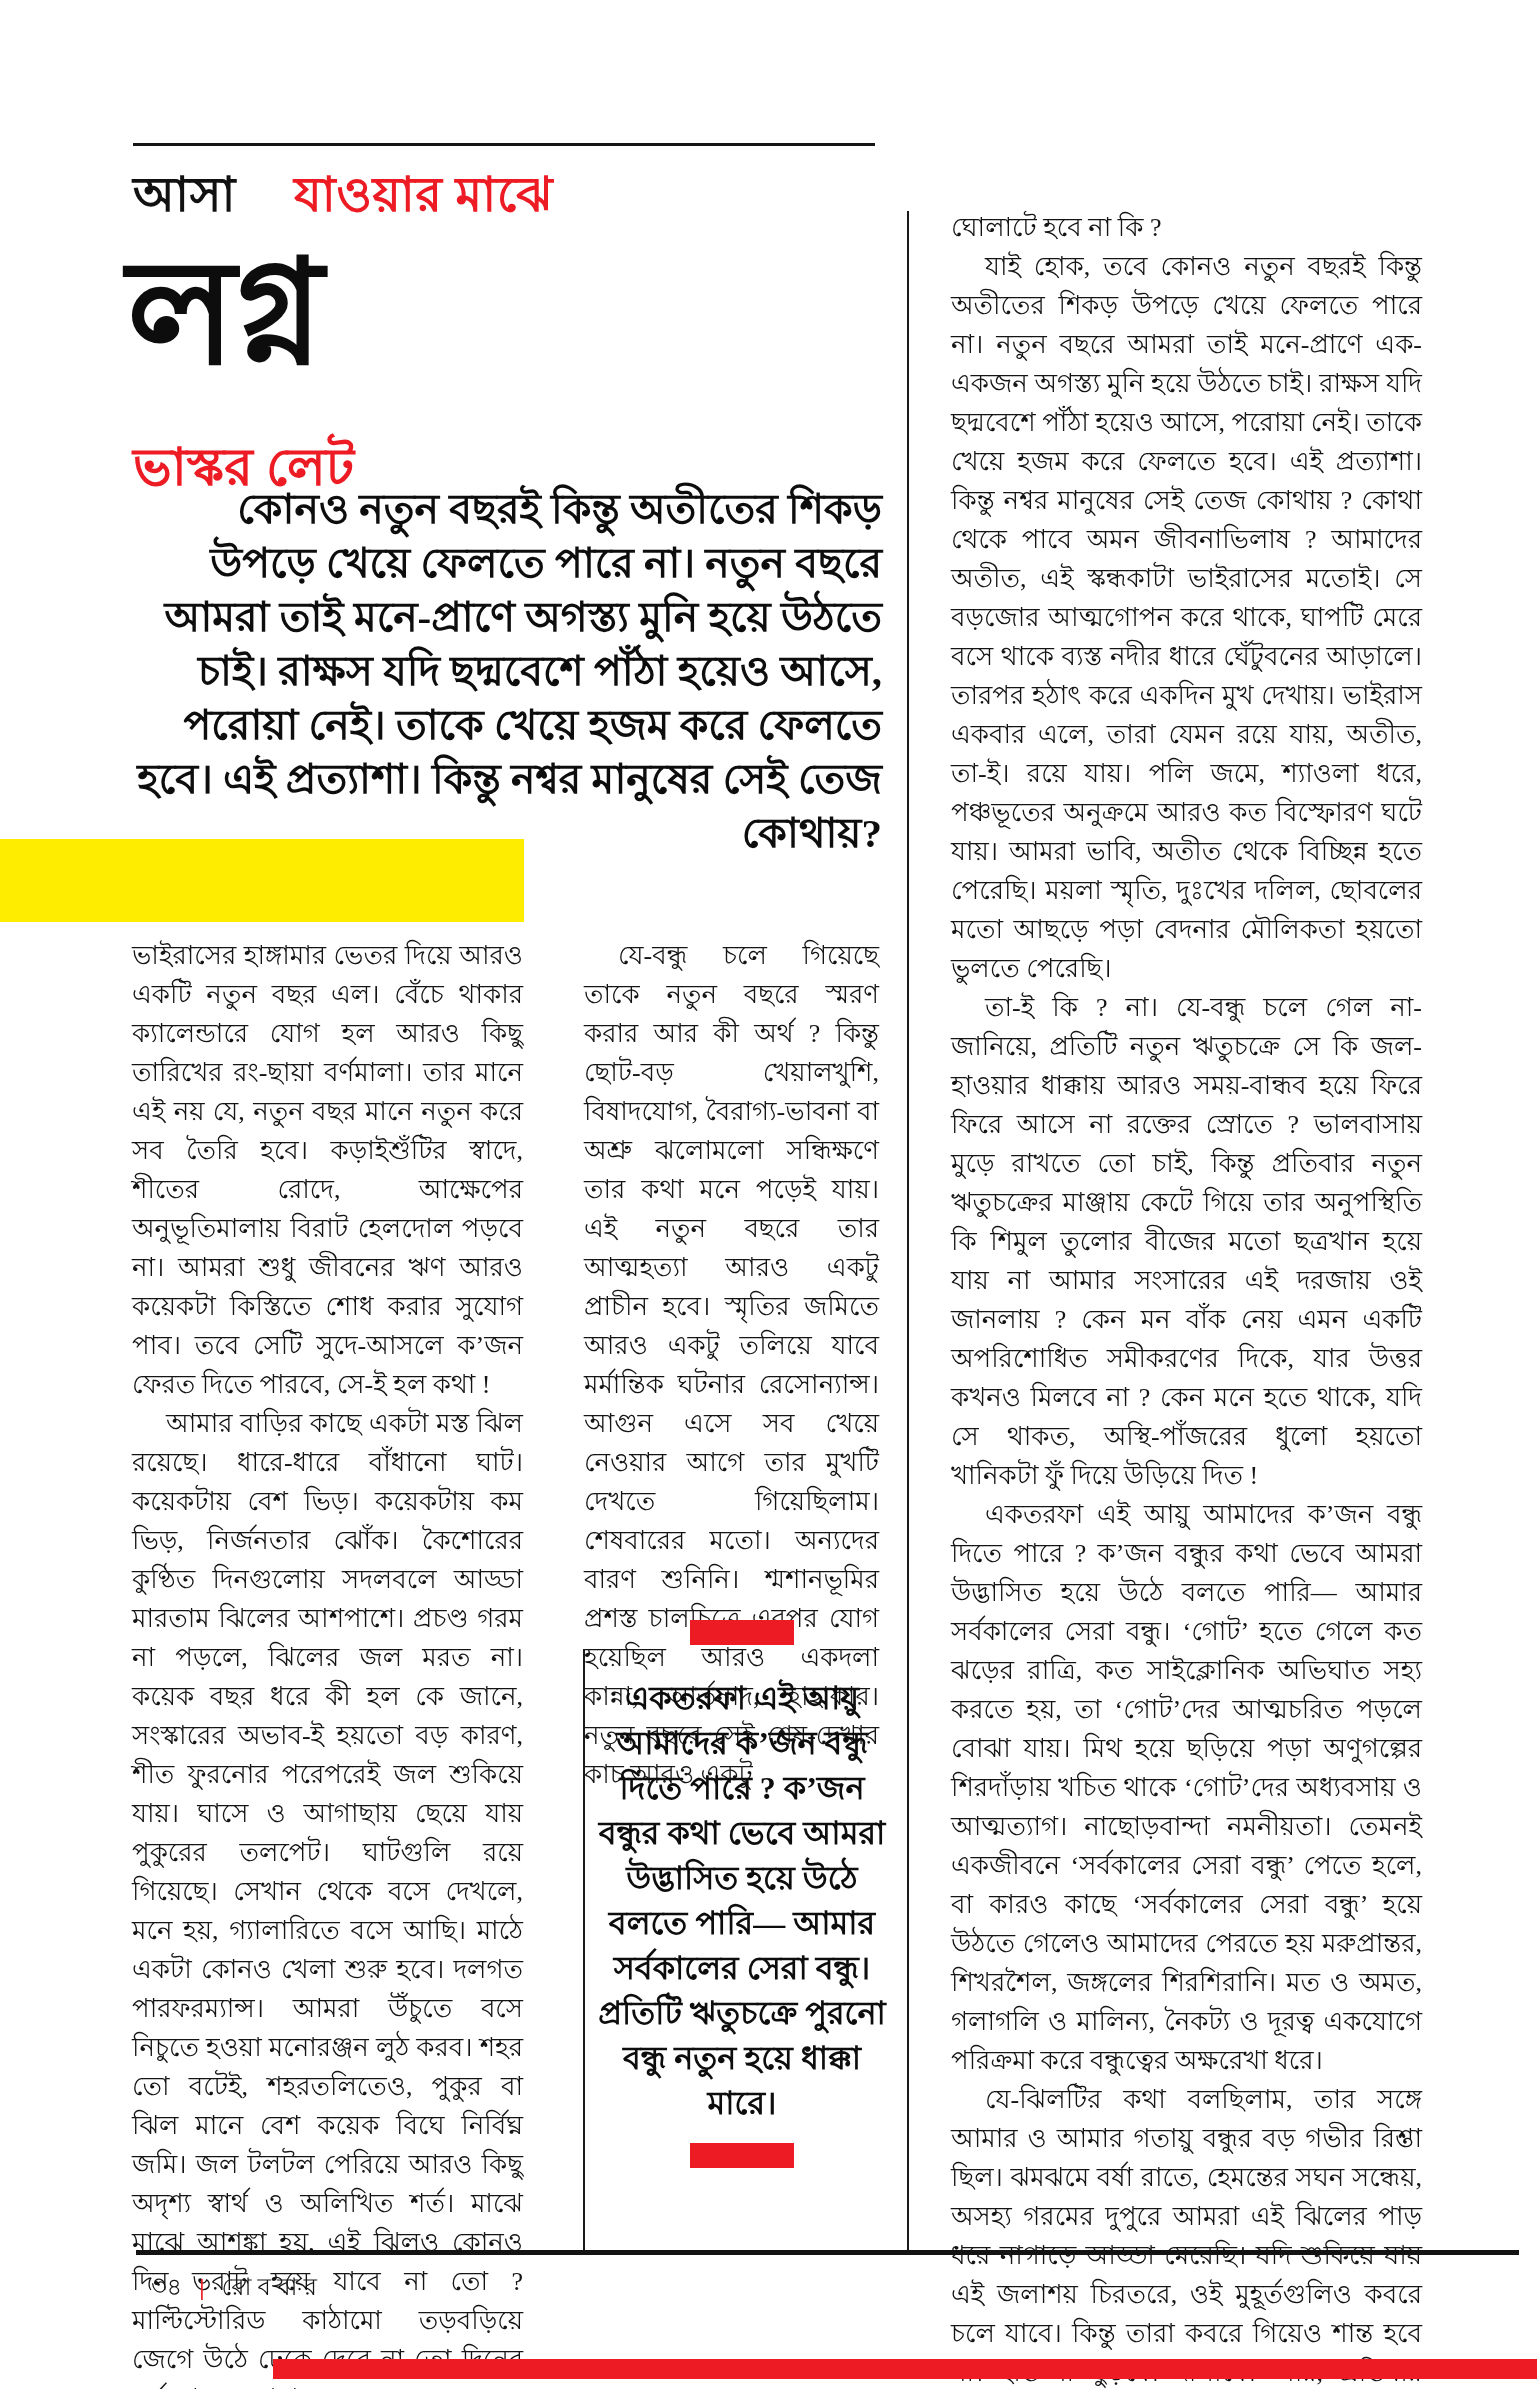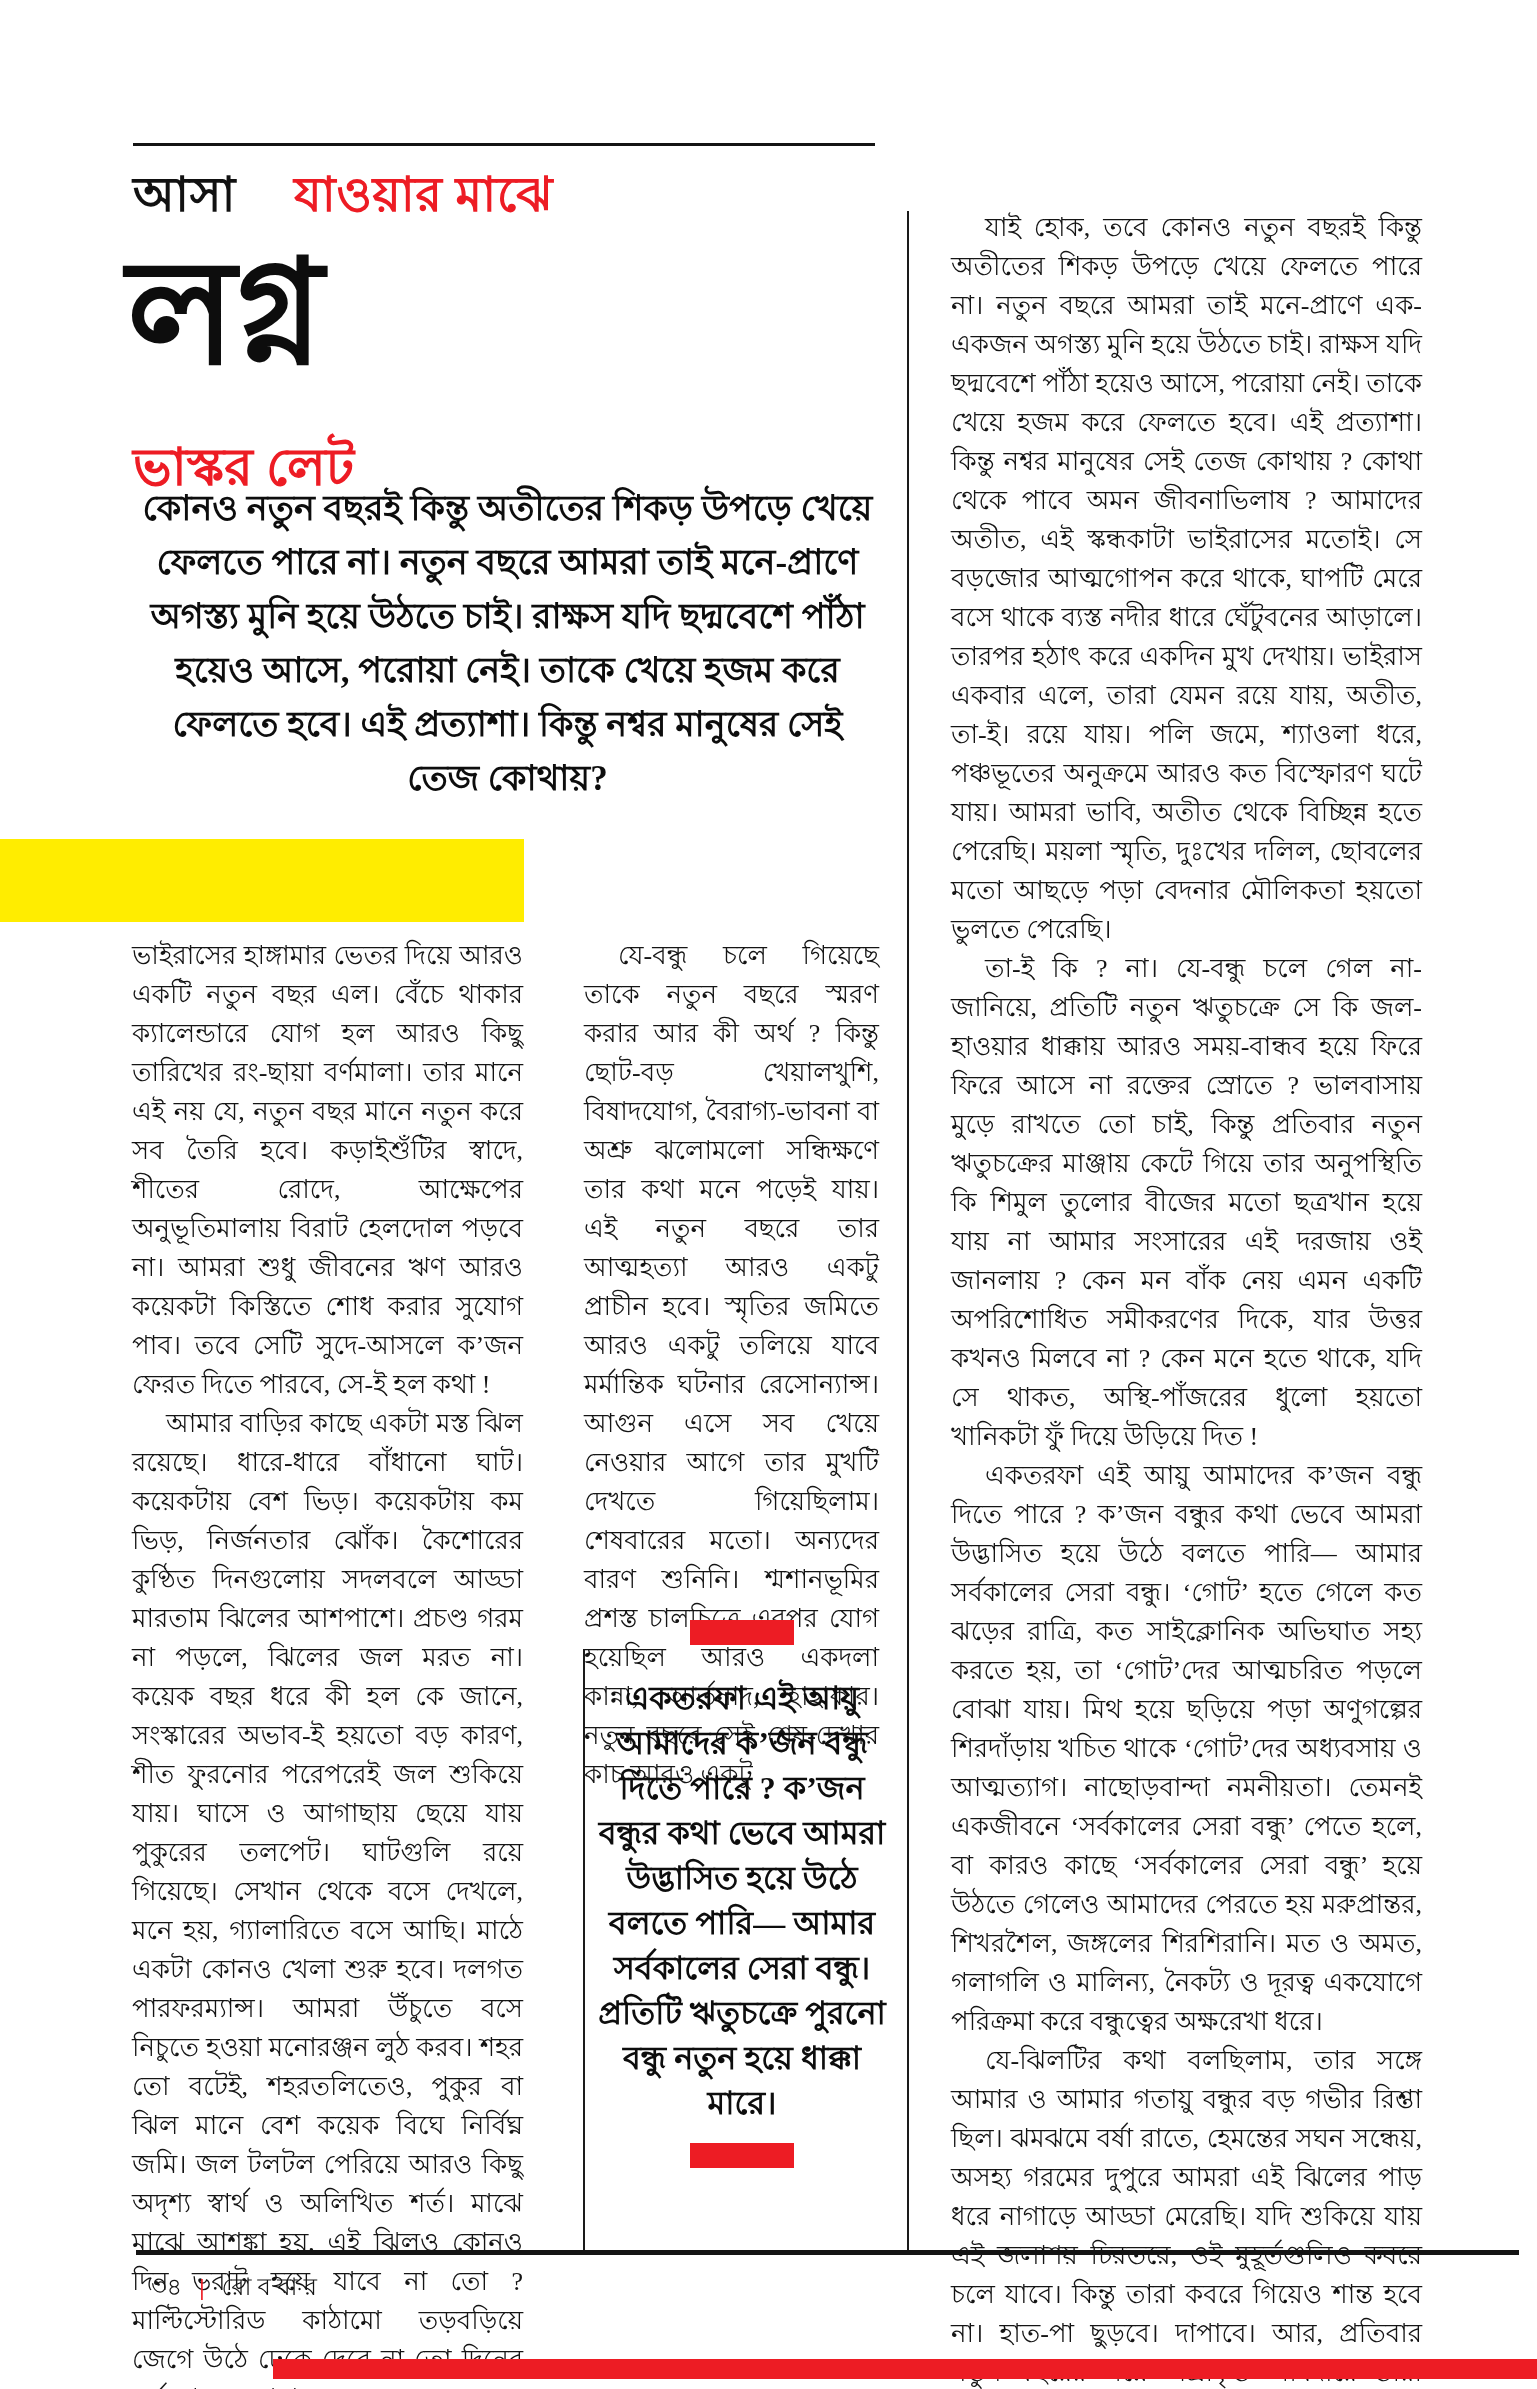--- a/index.html
+++ b/index.html
@@ -8,21 +8,21 @@
     font-family:"Liberation Serif","DejaVu Serif",serif;
     color:#111;overflow:hidden;
   }
   .abs{position:absolute;}
   
   .top-rule{left:133px;top:143px;width:742px;height:3.1px;background:#141414;}
   .kicker{left:133px;top:158px;font-size:48px;font-weight:600;letter-spacing:0.8px;white-space:nowrap;}
   .kicker .k-red{color:var(--red);margin-left:45px;}
   .headline{left:127px;top:238px;font-size:146px;line-height:1.05;font-weight:bold;color:#0d0d0d;}
   .byline{left:133px;top:427px;font-size:52px;font-weight:600;color:var(--red);}
-  .intro{left:133px;top:482px;width:749px;font-size:35px;line-height:54px;font-weight:bold;color:#0d0d0d;text-align:center;}
+  .intro{left:133px;top:482px;width:749px;font-size:41px;line-height:54px;font-weight:bold;color:#0d0d0d;text-align:right;}
   .yellow-bar{left:0;top:839px;width:524px;height:83px;background:var(--yellow);}
   
   .col{font-size:26px;line-height:39px;text-align:justify;color:#141414;}
   .col p{margin:0;}
   .col p.indent{text-indent:34px;}
   .col1{left:132px;top:936px;width:391px;height:1287px;}
   .col2{left:584px;top:936px;width:295px;height:674px;}
   .col3{left:951px;top:208px;width:471px;height:1984px;}
   
   .pullquote{left:587px;top:1620px;width:310px;text-align:center;}
@@ -69,20 +69,21 @@
 <div class="abs pullquote">
   <div class="pq-bar"></div>
   <div class="pq-text">একতরফা এই আয়ু আমাদের ক’জন বন্ধু দিতে পারে ? ক’জন বন্ধুর কথা ভেবে আমরা উদ্ভাসিত হয়ে উঠে বলতে পারি— আমার সর্বকালের সেরা বন্ধু। প্রতিটি ঋতুচক্রে পুরনো বন্ধু নতুন হয়ে ধাক্কা মারে।</div>
   <div class="pq-bar"></div>
 </div>
 
 <div class="abs rule-v rule-a"></div>
 <div class="abs rule-v rule-b"></div>
 
 <div class="abs col col3">
+  <p>ঘোলাটে হবে না কি ?</p>
   <p class="indent">যাই হোক, তবে কোনও নতুন বছরই কিন্তু অতীতের শিকড় উপড়ে খেয়ে ফেলতে পারে না। নতুন বছরে আমরা তাই মনে-প্রাণে এক-একজন অগস্ত্য মুনি হয়ে উঠতে চাই। রাক্ষস যদি ছদ্মবেশে পাঁঠা হয়েও আসে, পরোয়া নেই। তাকে খেয়ে হজম করে ফেলতে হবে। এই প্রত্যাশা। কিন্তু নশ্বর মানুষের সেই তেজ কোথায় ? কোথা থেকে পাবে অমন জীবনাভিলাষ ? আমাদের অতীত, এই স্কন্ধকাটা ভাইরাসের মতোই। সে বড়জোর আত্মগোপন করে থাকে, ঘাপটি মেরে বসে থাকে ব্যস্ত নদীর ধারে ঘেঁটুবনের আড়ালে। তারপর হঠাৎ করে একদিন মুখ দেখায়। ভাইরাস একবার এলে, তারা যেমন রয়ে যায়, অতীত, তা-ই। রয়ে যায়। পলি জমে, শ্যাওলা ধরে, পঞ্চভূতের অনুক্রমে আরও কত বিস্ফোরণ ঘটে যায়। আমরা ভাবি, অতীত থেকে বিচ্ছিন্ন হতে পেরেছি। ময়লা স্মৃতি, দুঃখের দলিল, ছোবলের মতো আছড়ে পড়া বেদনার মৌলিকতা হয়তো ভুলতে পেরেছি।</p>
   <p class="indent">তা-ই কি ? না। যে-বন্ধু চলে গেল না-জানিয়ে, প্রতিটি নতুন ঋতুচক্রে সে কি জল-হাওয়ার ধাক্কায় আরও সময়-বান্ধব হয়ে ফিরে ফিরে আসে না রক্তের স্রোতে ? ভালবাসায় মুড়ে রাখতে তো চাই, কিন্তু প্রতিবার নতুন ঋতুচক্রের মাঞ্জায় কেটে গিয়ে তার অনুপস্থিতি কি শিমুল তুলোর বীজের মতো ছত্রখান হয়ে যায় না আমার সংসারের এই দরজায় ওই জানলায় ? কেন মন বাঁক নেয় এমন একটি অপরিশোধিত সমীকরণের দিকে, যার উত্তর কখনও মিলবে না ? কেন মনে হতে থাকে, যদি সে থাকত, অস্থি-পাঁজরের ধুলো হয়তো খানিকটা ফুঁ দিয়ে উড়িয়ে দিত !</p>
   <p class="indent">একতরফা এই আয়ু আমাদের ক’জন বন্ধু দিতে পারে ? ক’জন বন্ধুর কথা ভেবে আমরা উদ্ভাসিত হয়ে উঠে বলতে পারি— আমার সর্বকালের সেরা বন্ধু। ‘গোট’ হতে গেলে কত ঝড়ের রাত্রি, কত সাইক্লোনিক অভিঘাত সহ্য করতে হয়, তা ‘গোট’দের আত্মচরিত পড়লে বোঝা যায়। মিথ হয়ে ছড়িয়ে পড়া অণুগল্পের শিরদাঁড়ায় খচিত থাকে ‘গোট’দের অধ্যবসায় ও আত্মত্যাগ। নাছোড়বান্দা নমনীয়তা। তেমনই একজীবনে ‘সর্বকালের সেরা বন্ধু’ পেতে হলে, বা কারও কাছে ‘সর্বকালের সেরা বন্ধু’ হয়ে উঠতে গেলেও আমাদের পেরতে হয় মরুপ্রান্তর, শিখরশৈল, জঙ্গলের শিরশিরানি। মত ও অমত, গলাগলি ও মালিন্য, নৈকট্য ও দূরত্ব একযোগে পরিক্রমা করে বন্ধুত্বের অক্ষরেখা ধরে।</p>
   <p class="indent">যে-ঝিলটির কথা বলছিলাম, তার সঙ্গে আমার ও আমার গতায়ু বন্ধুর বড় গভীর রিশ্তা ছিল। ঝমঝমে বর্ষা রাতে, হেমন্তের সঘন সন্ধেয়, অসহ্য গরমের দুপুরে আমরা এই ঝিলের পাড় ধরে নাগাড়ে আড্ডা মেরেছি। যদি শুকিয়ে যায় এই জলাশয় চিরতরে, ওই মুহূর্তগুলিও কবরে চলে যাবে। কিন্তু তারা কবরে গিয়েও শান্ত হবে না। হাত-পা ছুড়বে। দাপাবে। আর, প্রতিবার নতুন বছরের লগ্নে অপ্রাকৃত আবদারে তারা আঁচড় কাটবে আমার বুকে।</p>
 </div>
 
 <div class="abs footer-rule"></div>
 
 <div class="abs footer">
   <span>৩৪</span>

